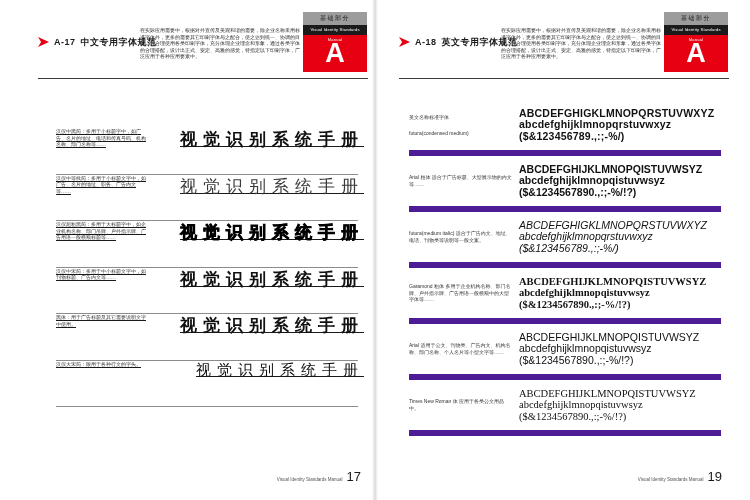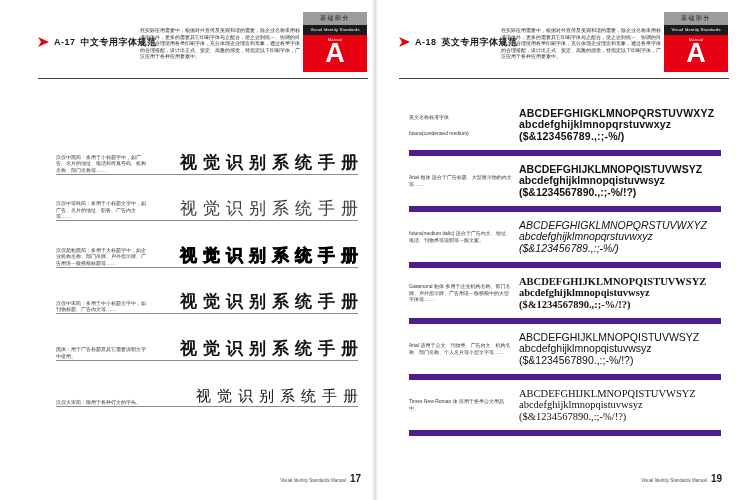--- a/index.html
+++ b/index.html
@@ -27,21 +27,21 @@
     text-align:center;letter-spacing:1.5px;}
   .badge .bar{height:10px;background:#1b1b1b;color:#fff;font-size:4px;line-height:10px;
     text-align:center;letter-spacing:.2px;}
   .badge .big-a{height:37px;background:#e60012;color:#fff;font-size:27px;font-weight:bold;
     text-align:center;line-height:37px;font-family:"Liberation Sans",sans-serif;}
   .head-rule{position:absolute;left:38px;top:78px;width:330px;height:0;
     border-top:1.5px solid #3c3c3c;}
 
   
   .rows-cn{position:absolute;left:56px;top:128px;width:302px;}
-  .row-cn{height:45.5px;border-bottom:1px solid #8c8c8c;display:flex;align-items:flex-end;}
+  .row-cn{height:45.5px;border-bottom:1px solid #8c8c8c;display:flex;align-items:flex-start;text-decoration:underline;}
   .row-cn .lbl{width:94px;padding-right:8px;font-size:5px;line-height:6.6px;color:#333;}
   .row-cn .smp{flex:1;text-align:right;font-size:17px;letter-spacing:6px;margin-right:-6px;
     white-space:nowrap;color:#111;}
   .cn1 .smp{font-weight:bold;}
   .cn2 .smp{font-weight:normal;color:#3a3a3a;}
   .cn3 .smp{font-weight:bold;-webkit-text-stroke:.7px #000;}
   .cn4 .smp{font-family:"Liberation Serif","DejaVu Serif",serif;font-weight:600;}
   .cn5 .smp{font-weight:600;}
   .cn6 .smp{font-family:"Liberation Serif","DejaVu Serif",serif;font-weight:normal;font-size:15px;}
 
@@ -56,21 +56,21 @@
   .en1 .smp .l{font-weight:bold;letter-spacing:.2px;}
   .en2 .smp .l{font-weight:bold;}
   .en3 .smp .l{font-style:italic;}
   .en4 .smp .l{font-family:"Liberation Serif","DejaVu Serif",serif;font-weight:bold;}
   .en5 .smp .l{font-weight:normal;}
   .en6 .smp .l{font-family:"Liberation Serif","DejaVu Serif",serif;font-weight:normal;}
 
   
   .footer{position:absolute;bottom:16px;right:14px;display:flex;align-items:baseline;gap:4px;}
   .footer .ft{font-size:4.5px;color:#555;}
-  .footer .pn{font-size:10px;font-weight:bold;color:#1a1a1a;}
+  .footer .pn{font-size:13px;font-weight:normal;color:#1a1a1a;}
 </style>
 </head>
 <body>
 
 <div class="gutter"></div>
 
 <div class="page page-left">
   <div class="arrow"></div>
   <div class="sec-head">
     <span class="code">A-17</span><span>中文专用字体规范</span>

